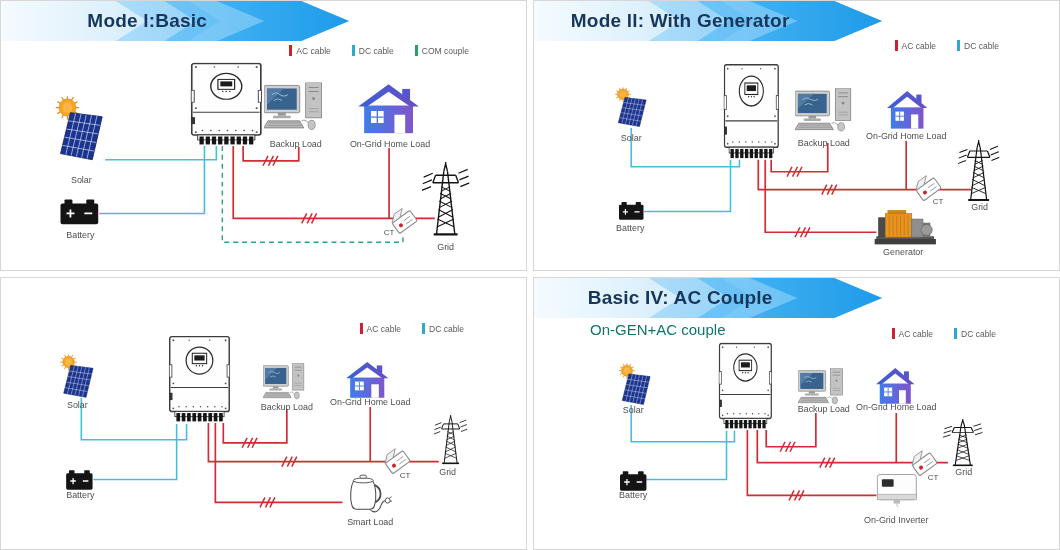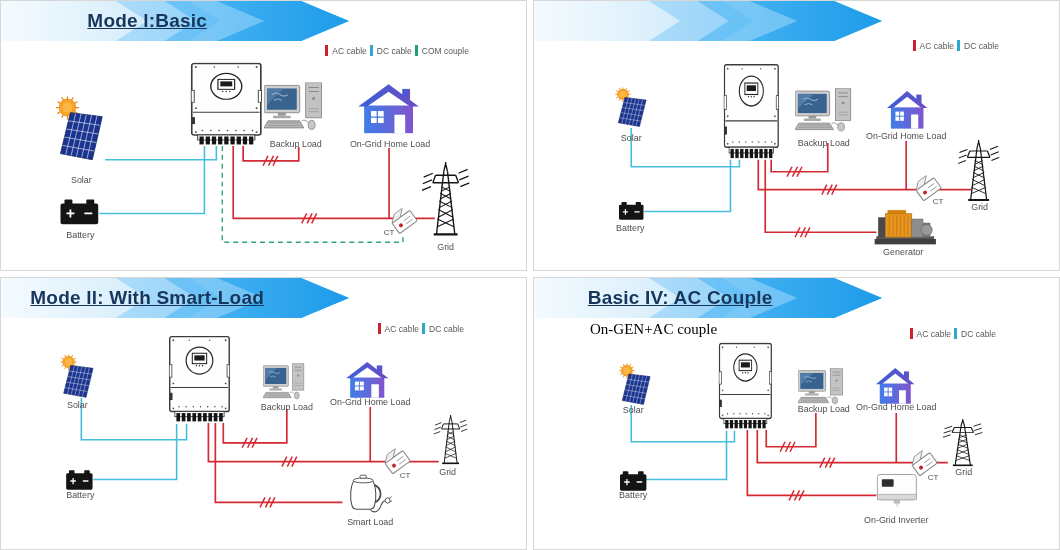--- a/index.html
+++ b/index.html
@@ -17,25 +17,25 @@
          clip-path:polygon(0 0,86% 0,100% 50%,86% 100%,0 100%);}
   .bn-c1,.bn-c2{position:absolute;top:0;height:100%;width:30%;
          clip-path:polygon(0 0,70% 0,100% 50%,70% 100%,0 100%,30% 50%);}
   .bn-c1{left:33%;background:rgba(110,196,248,.45);}
   .bn-c2{left:47%;background:rgba(70,178,244,.55);}
   .bn-c3{position:absolute;top:0;height:100%;left:62%;width:38%;
          background:linear-gradient(90deg,#41b0f1,#1d9bea);
          clip-path:polygon(0 0,64% 0,100% 50%,64% 100%,0 100%,36% 50%);}
   .bn-title{position:absolute;top:0;left:0;width:84%;height:100%;display:flex;
          align-items:center;justify-content:center;font-size:19px;font-weight:700;
-         color:#16365c;letter-spacing:.2px;white-space:nowrap;text-decoration:underline;}
+         color:#16365c;letter-spacing:.2px;white-space:nowrap;}
   .subtitle{position:absolute;left:56px;top:43px;z-index:2;
-         font-family:Liberation Serif, serif;font-size:15px;color:#000000;}
+         font-family:Liberation Sans, sans-serif;font-size:15px;color:#0f766e;}
   
-  .legend{position:absolute;display:flex;gap:3px;align-items:center;z-index:2;
+  .legend{position:absolute;display:flex;gap:21px;align-items:center;z-index:2;
           font-size:8.5px;color:#5a5a5a;white-space:nowrap;}
   .leg-item{display:flex;align-items:center;gap:4px;}
   .bar{width:3px;height:11px;display:inline-block;}
   .bar-ac{background:#cf2030;} .bar-dc{background:#2fa8d0;} .bar-com{background:#27a06b;}
   #p1 .legend{top:44px;right:57px;}
   #p2 .legend{top:39px;right:60px;}
   #p3 .legend{top:45px;right:62px;}
   #p4 .legend{top:50px;right:63px;}
   
   .wac{stroke:#d42a33;stroke-width:1.7;fill:none;}
@@ -278,20 +278,21 @@
       <text class="lbl" x="374" y="139">On-Grid Home Load</text>
       <text class="lbl" x="448" y="211">Grid</text>
       <text class="lbl lbl-sm" x="406" y="205">CT</text>
       <text class="lbl" x="371" y="256">Generator</text>
     </svg>
     <div class="banner">
       <div class="bn-bg"></div>
       <div class="bn-c1"></div>
         <div class="bn-c2"></div>
         <div class="bn-c3"></div>
+      <div class="bn-title">Mode ll: With Generator</div>
     </div>
     <div class="legend">
       <span class="leg-item">
           <i class="bar bar-ac"></i>
           <span>AC cable</span>
         </span>
       <span class="leg-item">
           <i class="bar bar-dc"></i>
           <span>DC cable</span>
         </span>
@@ -318,27 +319,20 @@
       <use href="#sy-kettle" x="343" y="196" width="50" height="44"></use>
       <use href="#ctp" transform="translate(399,186) rotate(-36)"></use>
       <text class="lbl" x="76" y="131">Solar</text>
       <text class="lbl" x="79" y="222">Battery</text>
       <text class="lbl" x="287" y="133">Backup Load</text>
       <text class="lbl" x="371" y="128">On-Grid Home Load</text>
       <text class="lbl" x="449" y="198">Grid</text>
       <text class="lbl lbl-sm" x="406" y="201">CT</text>
       <text class="lbl" x="371" y="249">Smart Load</text>
     </svg>
-    <div class="banner">
-      <div class="bn-bg"></div>
-      <div class="bn-c1"></div>
-        <div class="bn-c2"></div>
-        <div class="bn-c3"></div>
-      <div class="bn-title">Mode ll: With Smart-Load</div>
-    </div>
     <div class="legend">
       <span class="leg-item">
           <i class="bar bar-ac"></i>
           <span>AC cable</span>
         </span>
       <span class="leg-item">
           <i class="bar bar-dc"></i>
           <span>DC cable</span>
         </span>
     </div>

